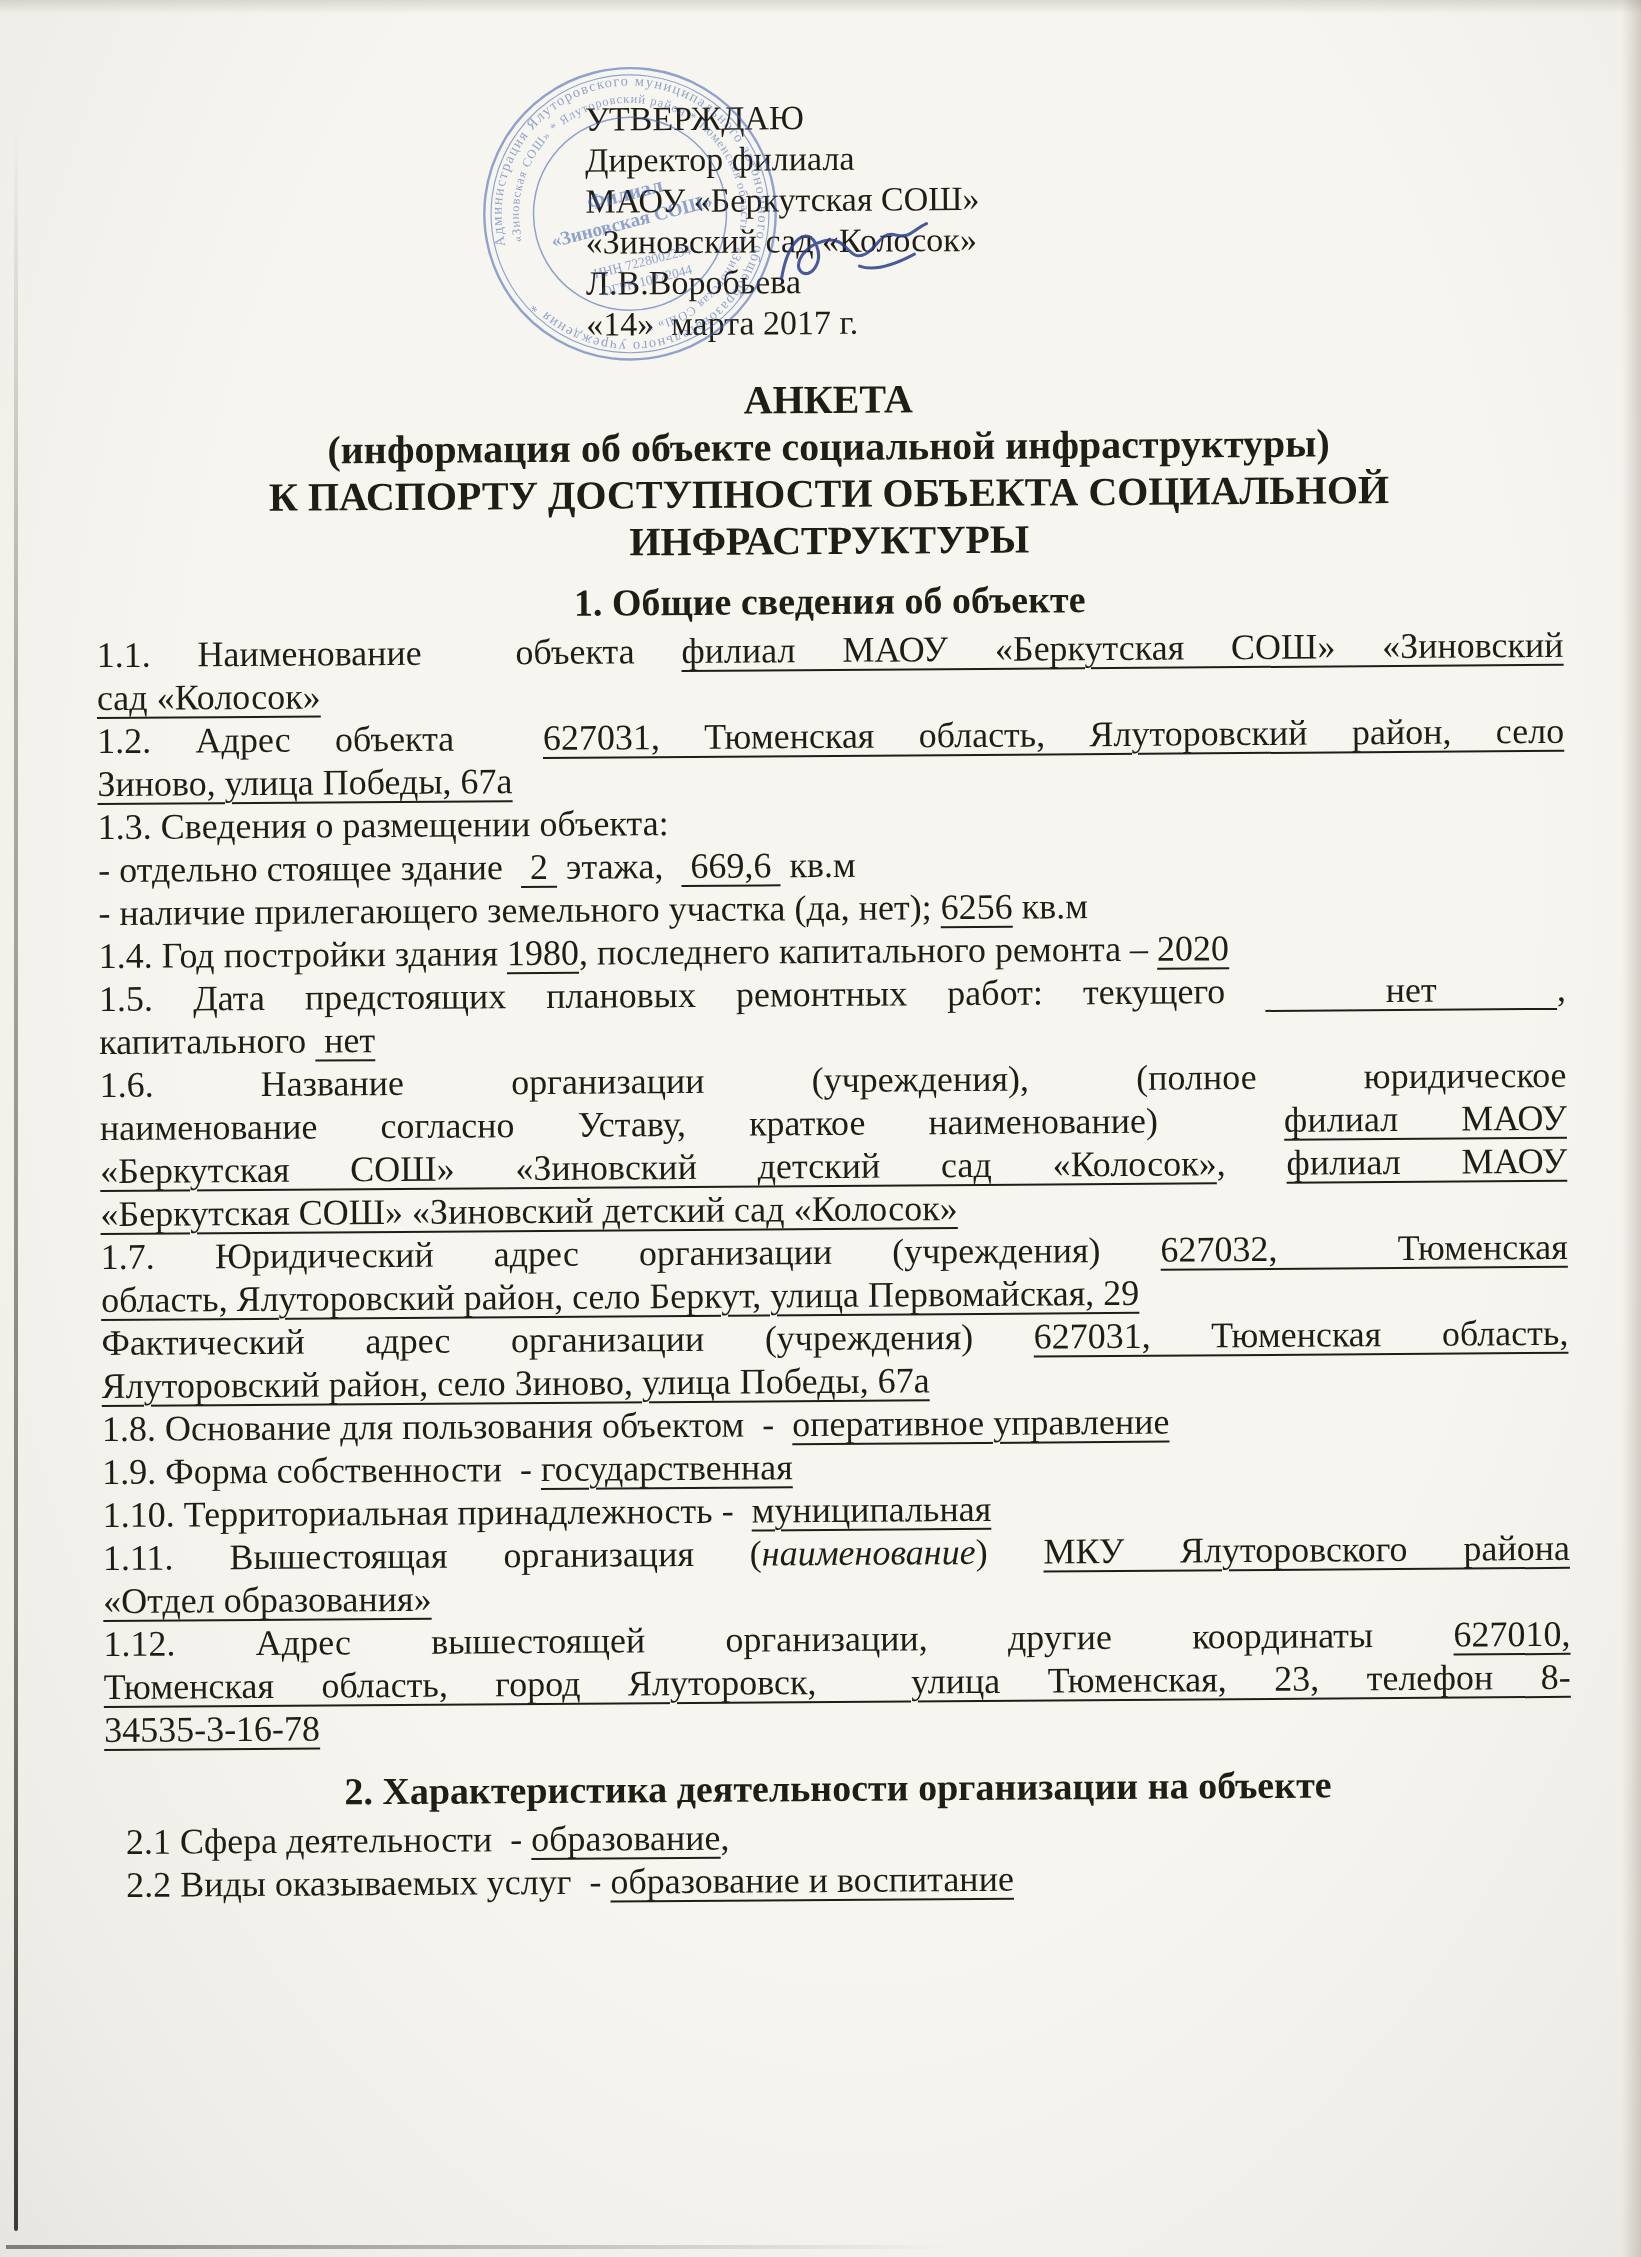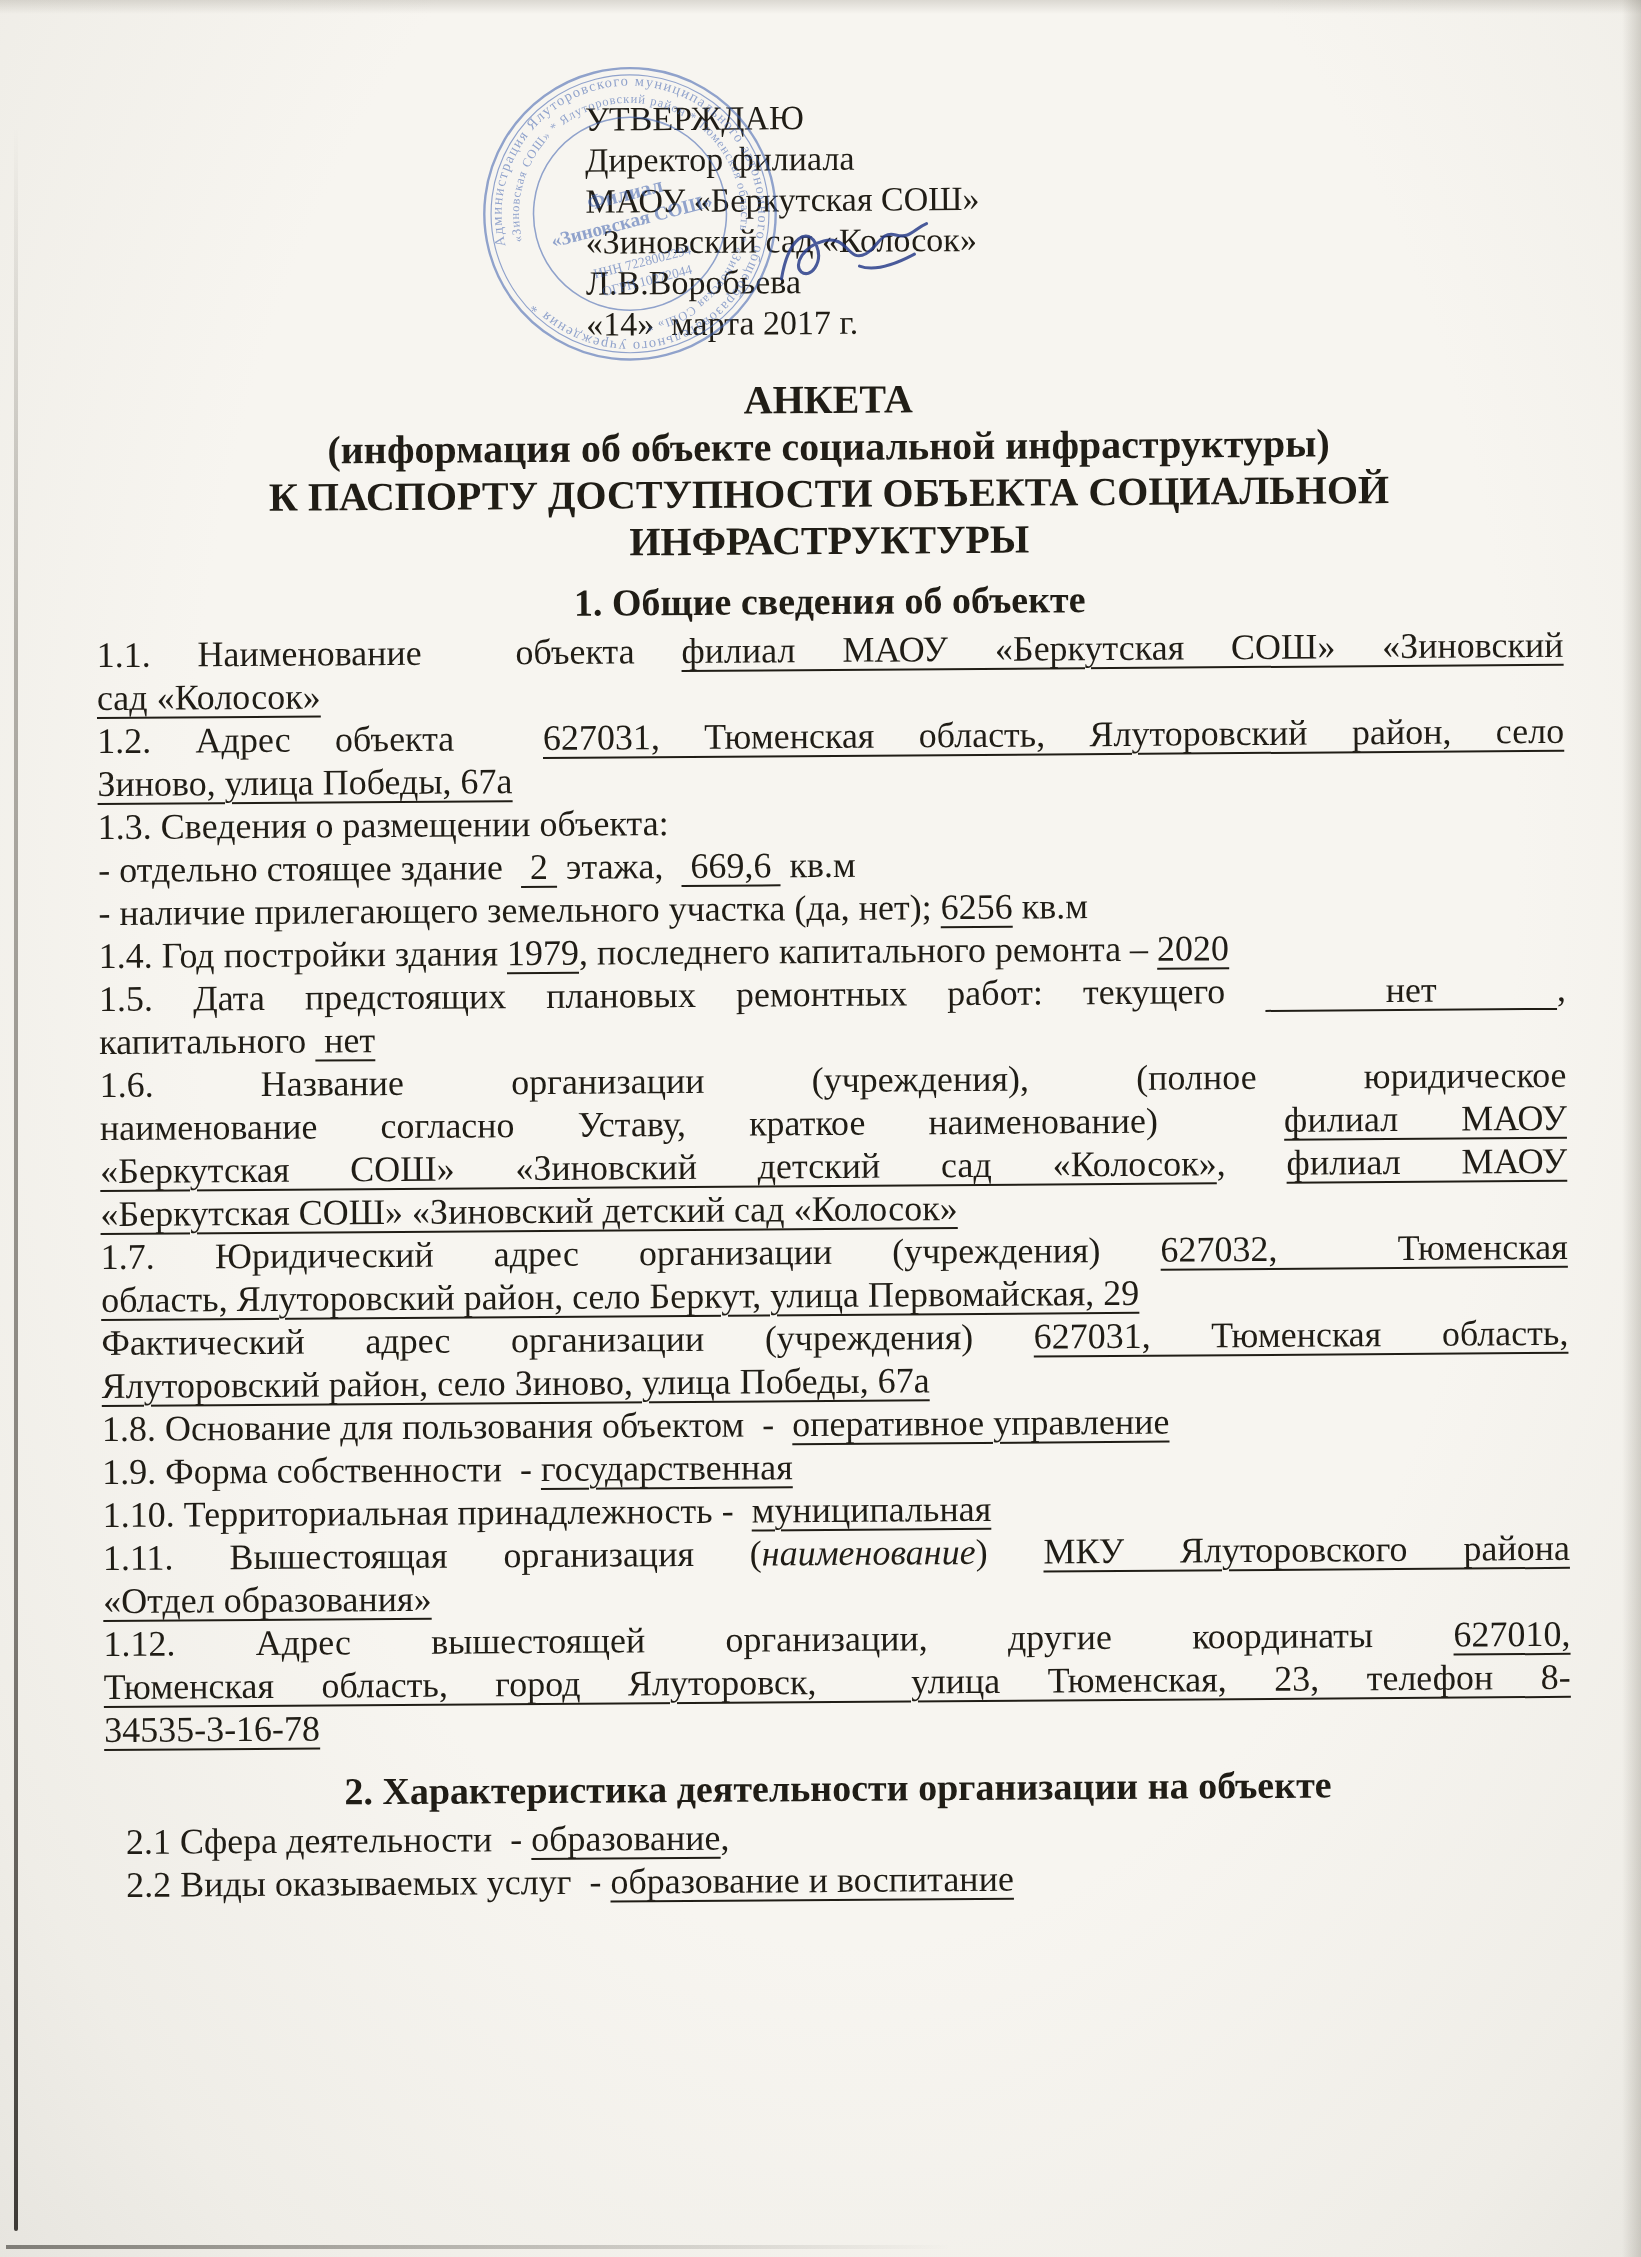--- a/index.html
+++ b/index.html
@@ -133,21 +133,21 @@
         <div class="para">
           <div class="line"><span>1.2. Адрес объекта&nbsp; </span><span class="u">627031, Тюменская область, Ялуторовский район, село</span></div>
           <div class="line end"><span class="u">Зиново, улица Победы, 67а</span></div>
         </div>
         <div class="para">
           <div class="line end"><span>1.3. Сведения о размещении объекта:</span></div>
           <div class="line end"><span>- отдельно стоящее здание&nbsp; </span><span class="u">&nbsp;2&nbsp;</span><span> этажа,&nbsp; </span><span class="u">&nbsp;669,6&nbsp;</span><span> кв.м</span></div>
           <div class="line end"><span>- наличие прилегающего земельного участка (да, нет); </span><span class="u">6256</span><span> кв.м</span></div>
         </div>
         <div class="para">
-          <div class="line end"><span>1.4. Год постройки здания </span><span class="u">1979</span><span>, последнего капитального ремонта – </span><span class="u">2020</span></div>
+          <div class="line end"><span>1.4. Год постройки здания </span><span class="u">1980</span><span>, последнего капитального ремонта – </span><span class="u">2020</span></div>
         </div>
         <div class="para">
           <div class="line"><span>1.5. Дата предстоящих плановых ремонтных работ: текущего </span><span class="u">&nbsp;&nbsp;&nbsp;нет&nbsp;&nbsp;&nbsp;</span><span>,</span></div>
           <div class="line end"><span>капитального </span><span class="u">&nbsp;нет</span></div>
         </div>
         <div class="para">
           <div class="line"><span>1.6. Название организации (учреждения), (полное юридическое</span></div>
           <div class="line"><span>наименование согласно Уставу, краткое наименование)&nbsp; </span><span class="u">филиал МАОУ</span></div>
           <div class="line"><span class="u">«Беркутская СОШ» «Зиновский детский сад «Колосок»</span><span>, </span><span class="u">филиал МАОУ</span></div>
           <div class="line end"><span class="u">«Беркутская СОШ» «Зиновский детский сад «Колосок»</span></div>

